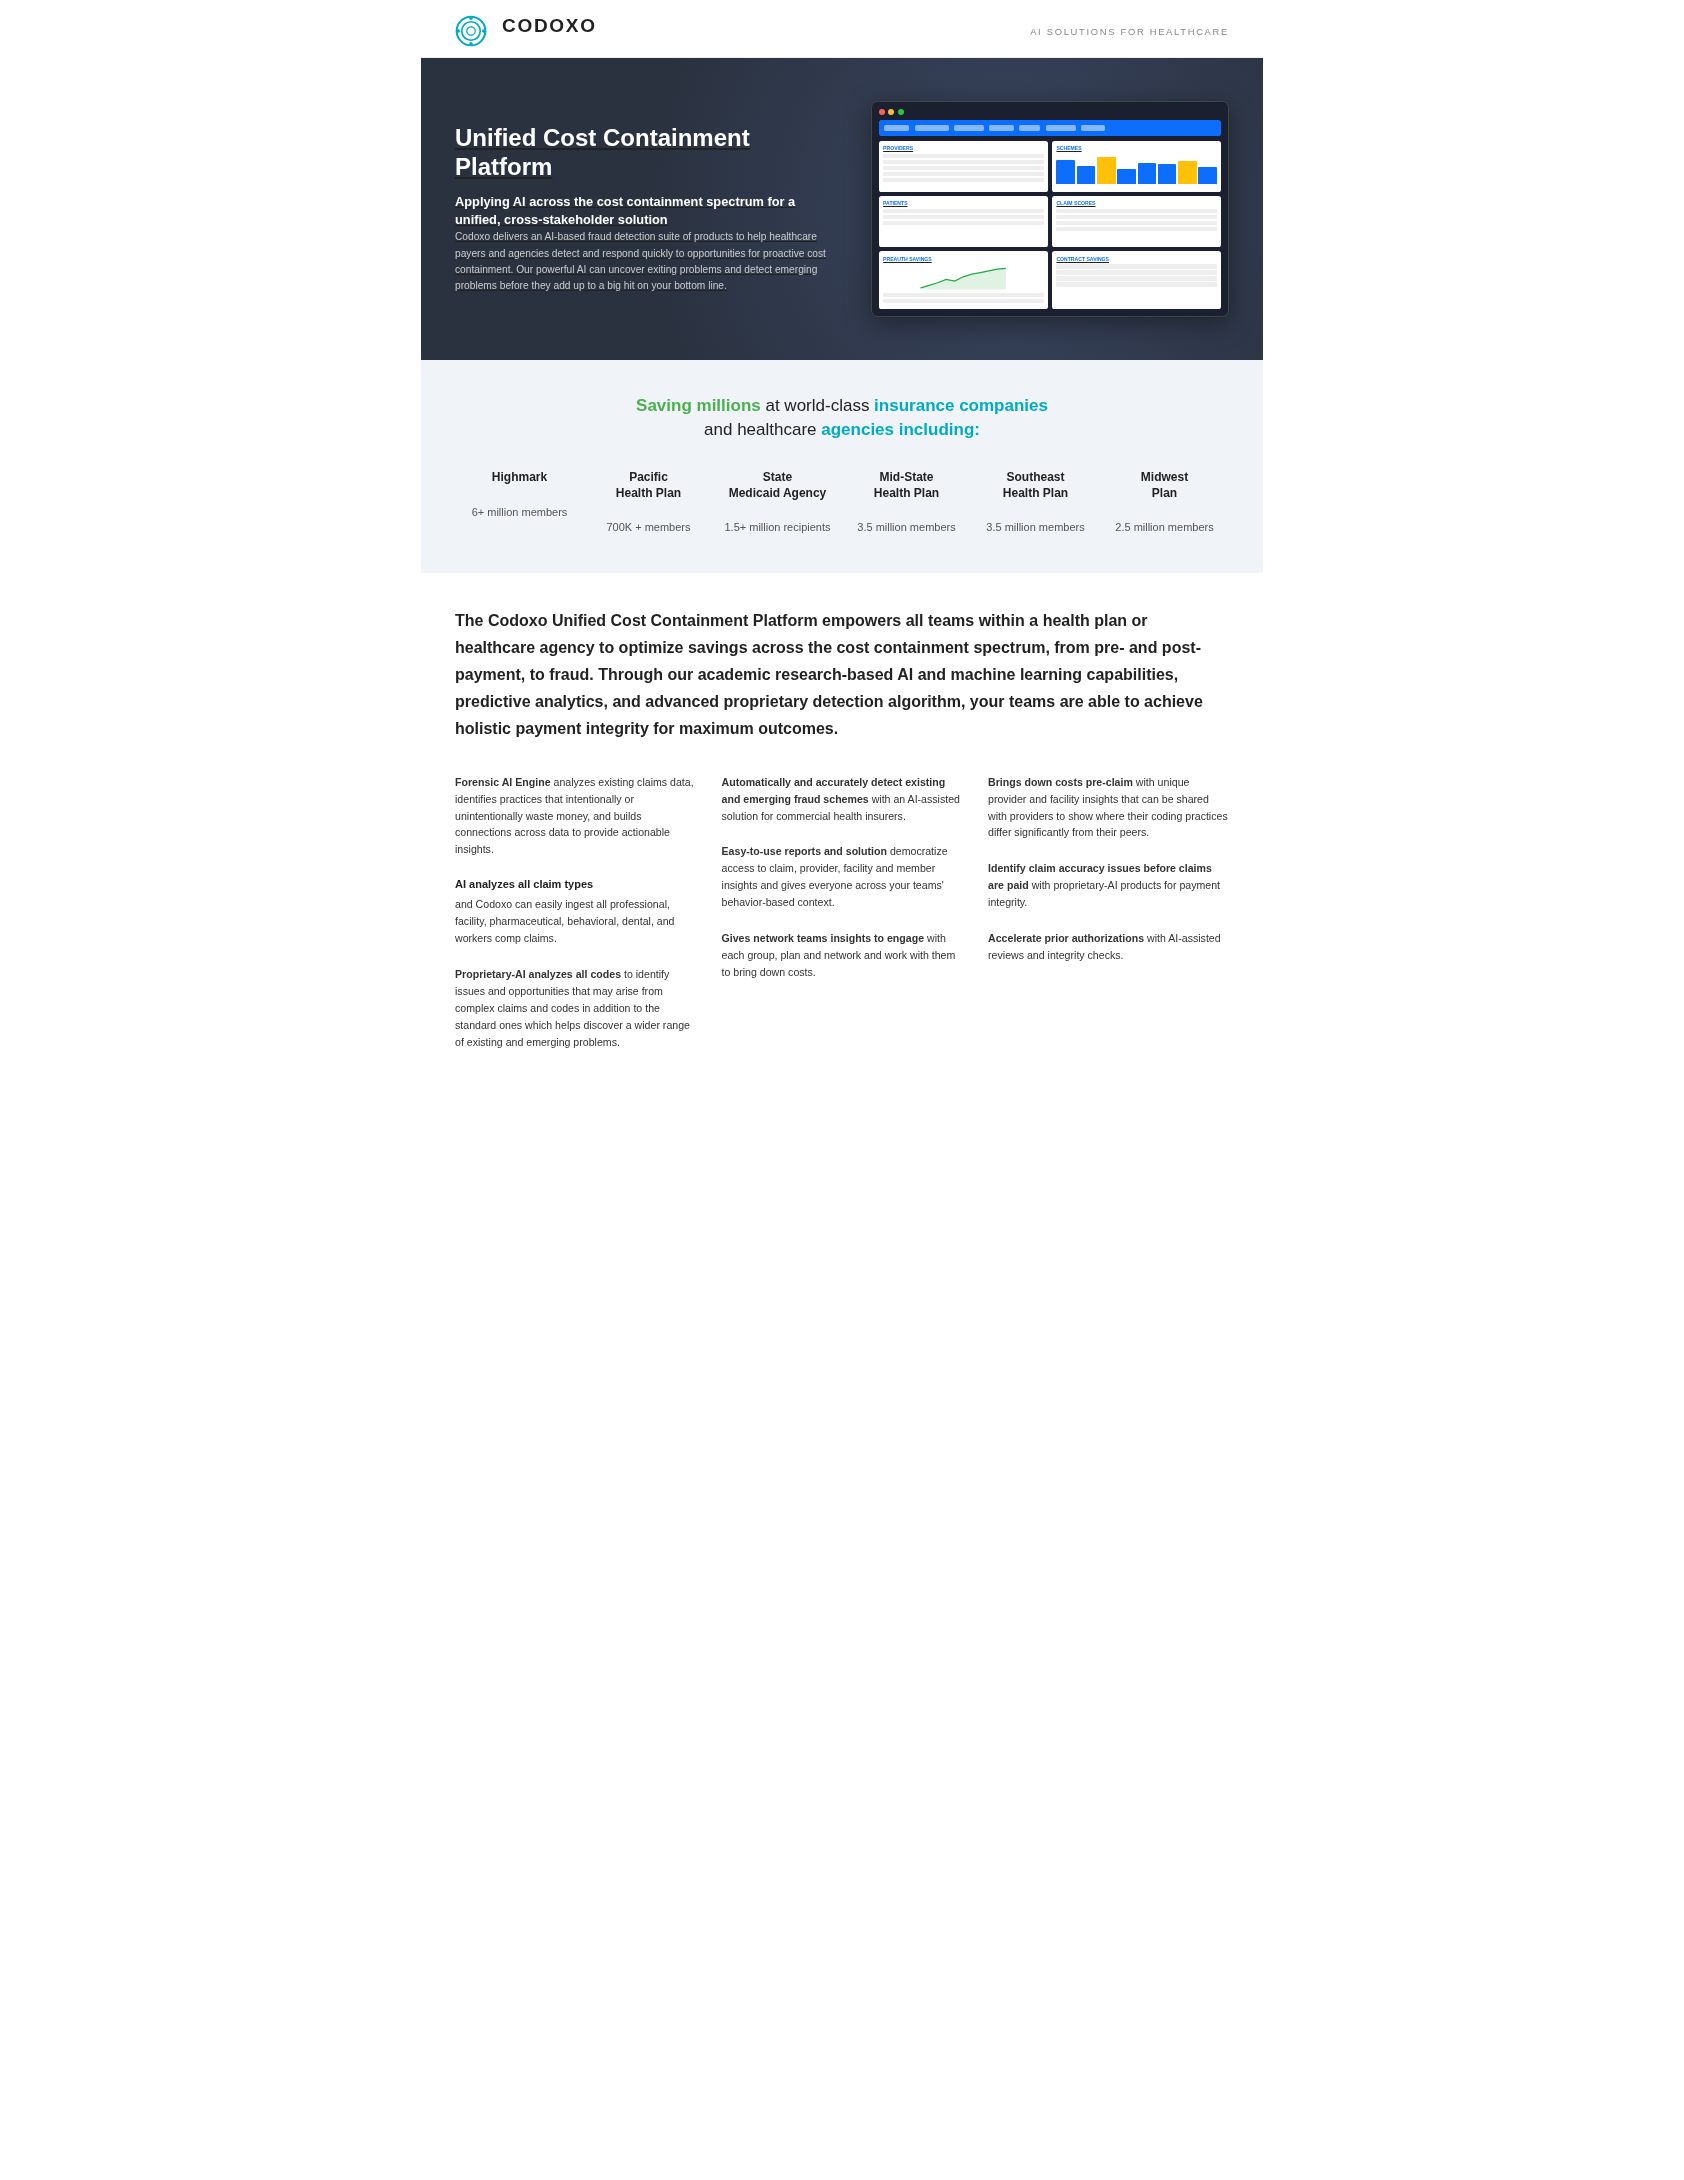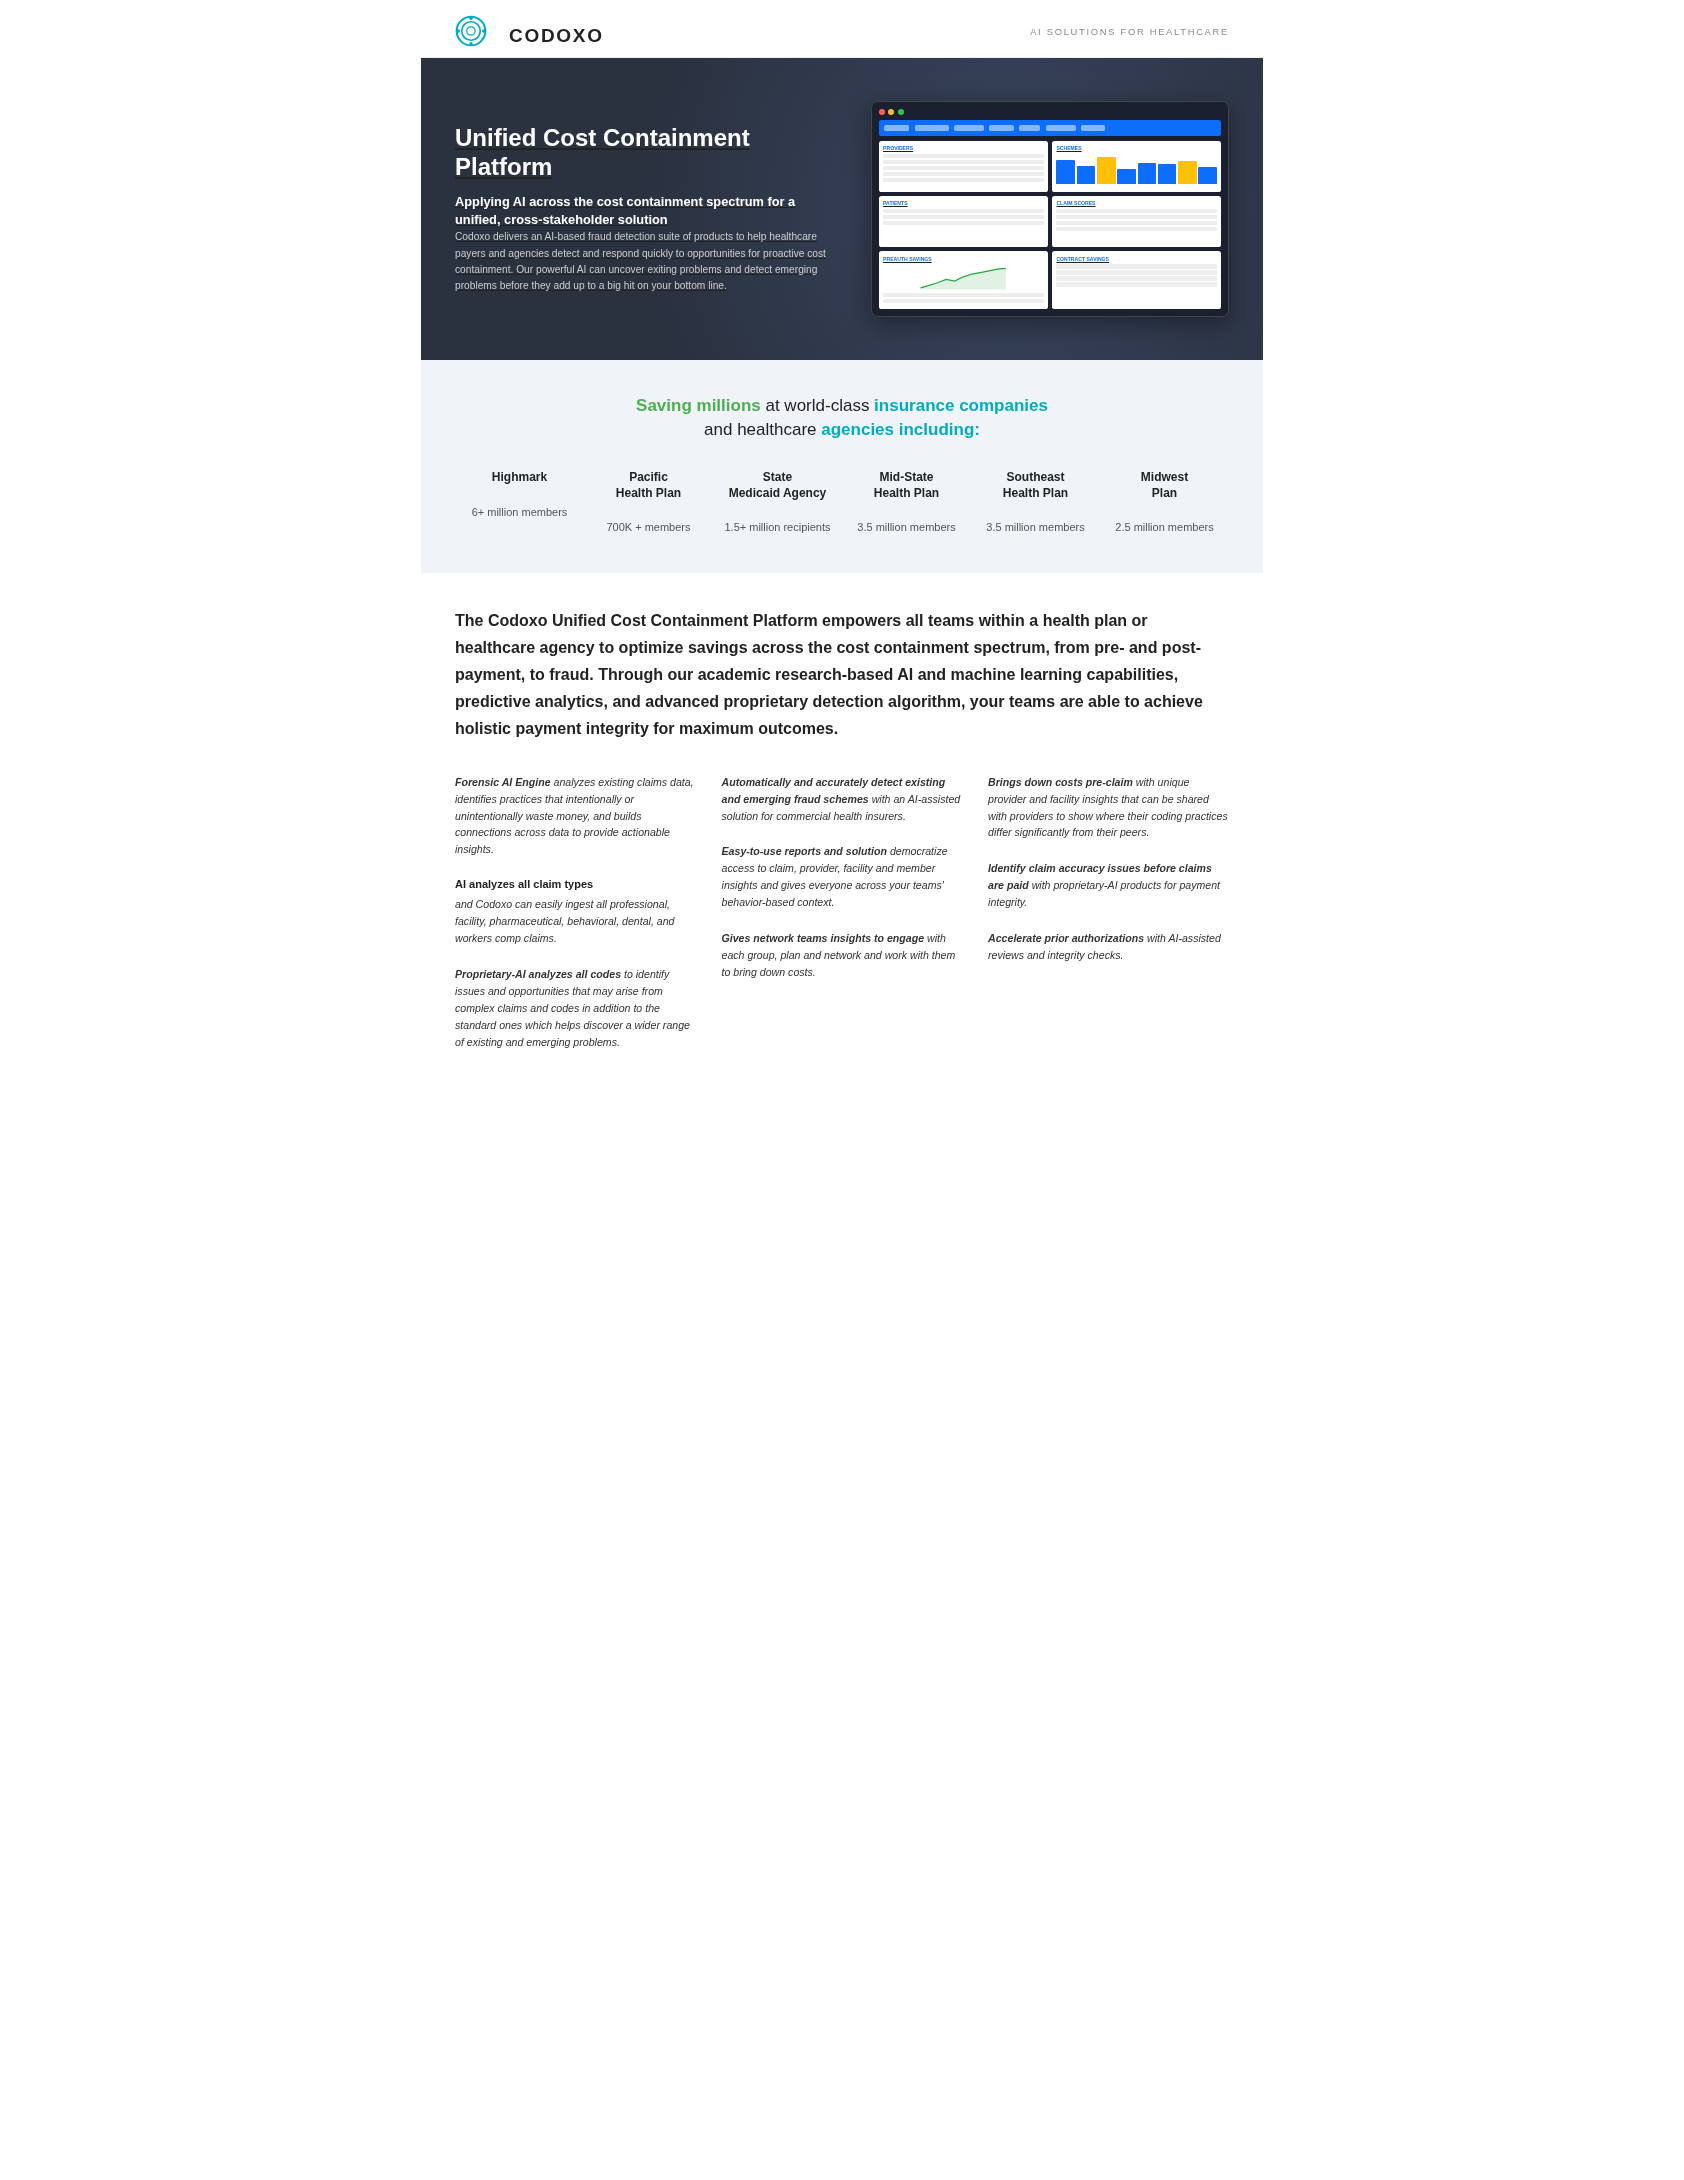--- a/index.html
+++ b/index.html
@@ -14,22 +14,22 @@
     
     .header {
       display: flex;
       justify-content: space-between;
       align-items: center;
       padding: 15.3px 34px 10.2px 34px;
       border-bottom: 0.9px solid #eee;
     }
     .logo-area {
       display: flex;
-      align-items: flex-end;
-      gap: 22px;
+      align-items: flex-start;
+      gap: 15px;
     }
     .logo-icon {
       width: 32px;
       height: 32px;
     }
     .logo-text {
       font-size: 19px;
       font-weight: 700;
       letter-spacing: 1.7px;
       color: #222;
@@ -230,21 +230,20 @@
       font-size: 11px;
       font-weight: 700;
       color: #222;
       margin-bottom: 3.4px;
       line-height: 1.4;
     }
     .feature-body {
       font-size: 10.6px;
       color: #333;
       line-height: 1.6;
-      font-style: italic;
     }
   </style>
 </head>
 <body>
 
 <div class="header">
   <div class="logo-area">
     <svg class="logo-icon" viewBox="0 0 38 38" xmlns="http://www.w3.org/2000/svg">
       <circle cx="19" cy="19" r="17" fill="none" stroke="#00acc1" stroke-width="2.5"></circle>
       <circle cx="19" cy="19" r="11" fill="none" stroke="#00acc1" stroke-width="2"></circle>

